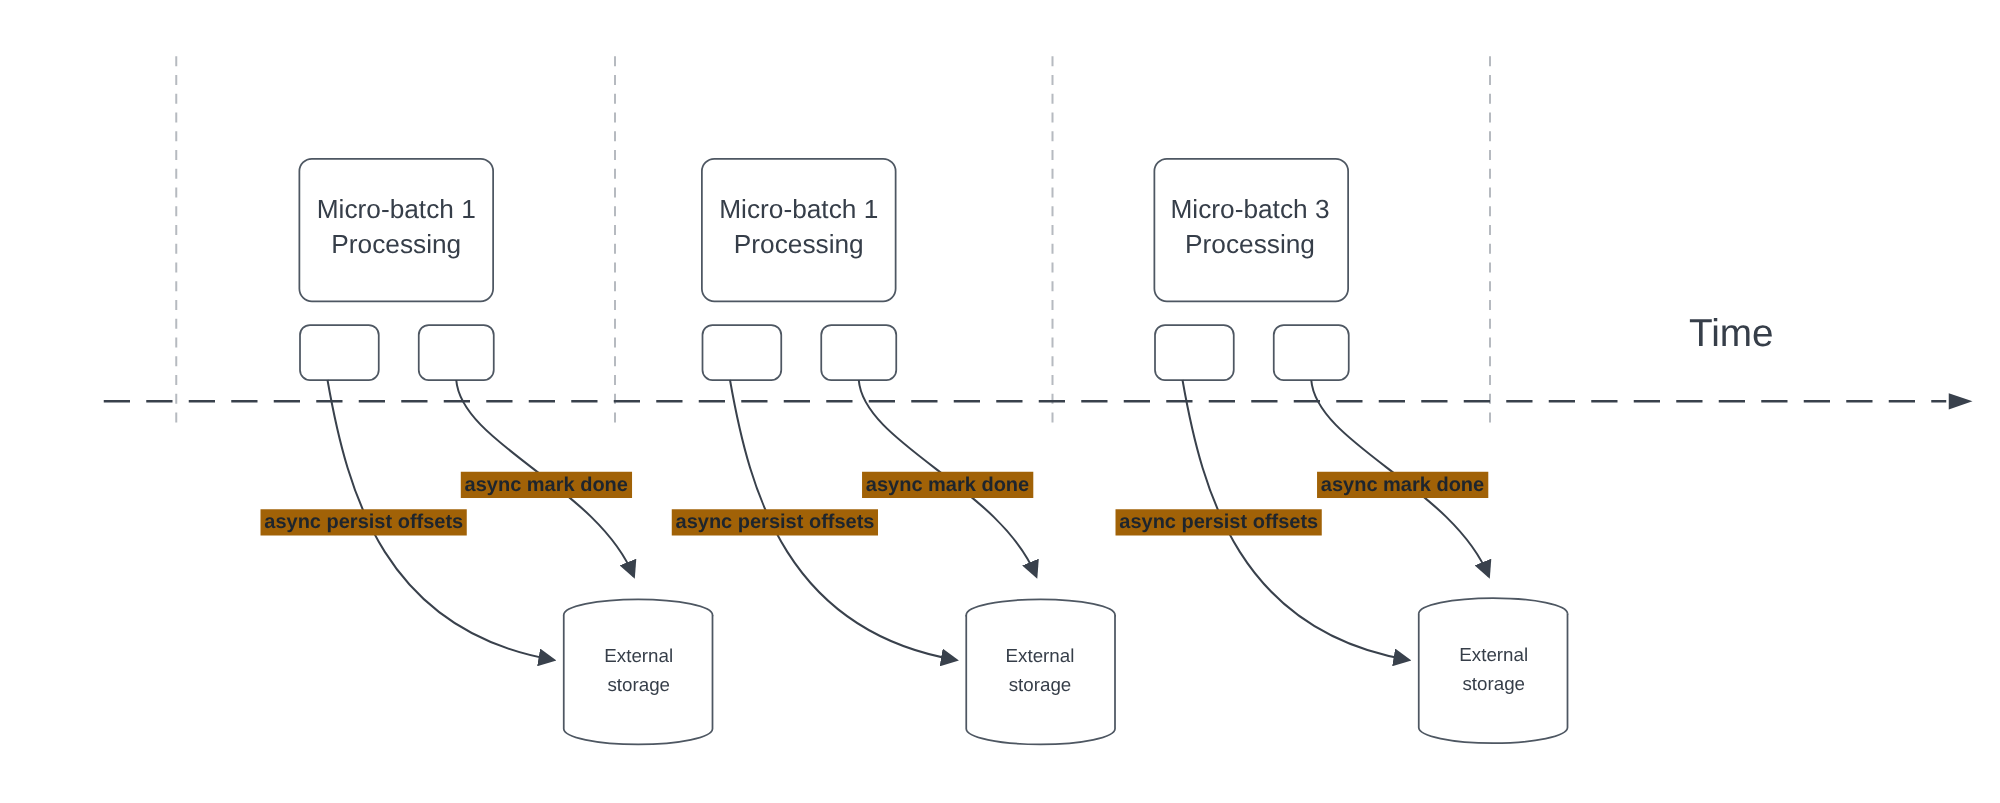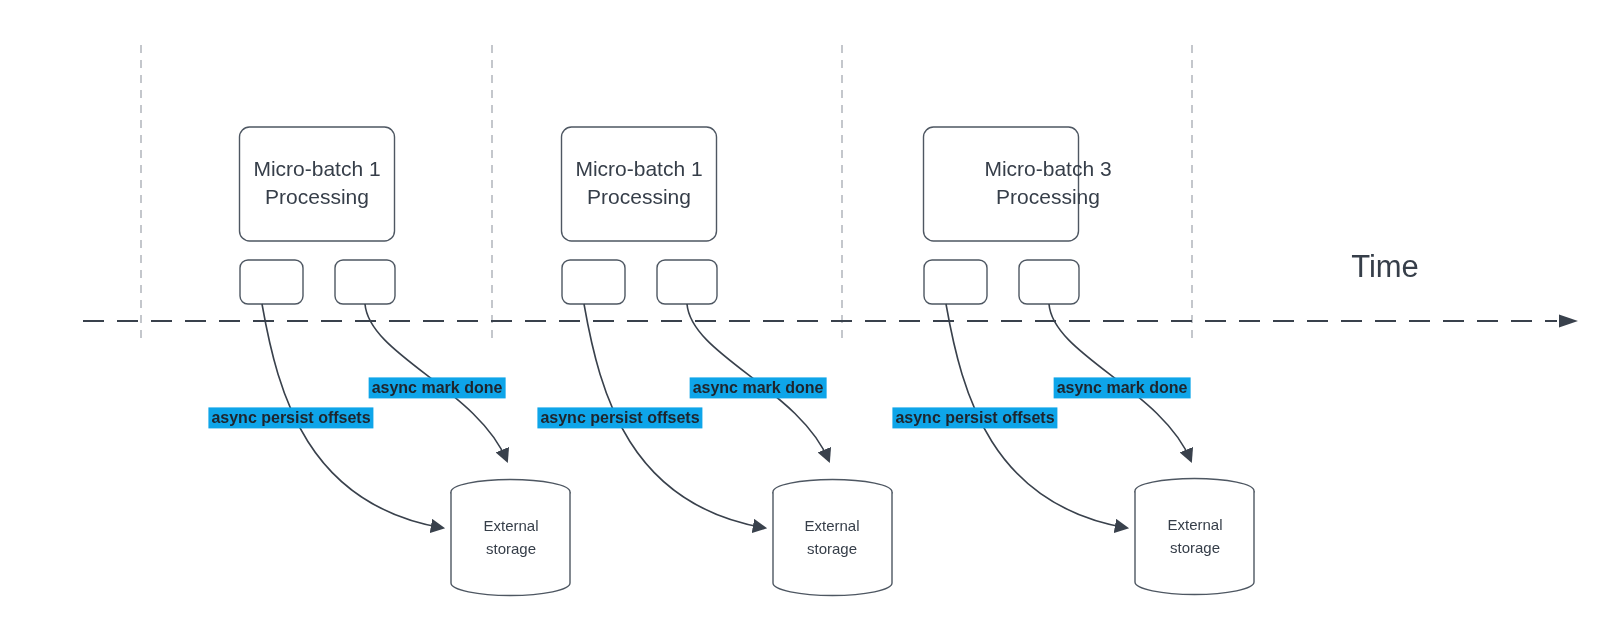--- a/index.html
+++ b/index.html
@@ -25,21 +25,21 @@
   
   .lbl {
     position: absolute;
     transform: translate(-50%, -50%);
     white-space: pre-line;
     text-align: center;
   }
   .lbl.batch   { font-size: 21px; line-height: 1.35; color: var(--node-text, #363e49); }
   .lbl.storage { font-size: 15px; line-height: 1.55; color: var(--node-text, #363e49); }
   .lbl.async   { font-size: 16px; font-weight: bold; line-height: 1.2;
-                 color: var(--bold-label, #1e252d); background: #0ea5e9; padding: 1px 3px; }
+                 color: var(--bold-label, #1e252d); background: #a16207; padding: 1px 3px; }
   .lbl.time    { font-size: 31px; color: var(--node-text, #363e49); }
 </style>
 </head>
 <body>
 
 <div class="canvas">
 
   <svg class="diagram" width="1600" height="642" viewBox="0 0 1600 642">
     <defs>
       <marker id="arrow" viewBox="0 0 10 10" refX="8.5" refY="5" markerWidth="9" markerHeight="9" orient="auto-start-reverse">
@@ -93,21 +93,21 @@
   <div class="lbl storage" style="left:511px;  top:537px;">External
 storage</div>
 
   <div class="lbl batch" style="left:639px;  top:183px;">Micro-batch 1
 Processing</div>
   <div class="lbl async" style="left:620px;  top:418px;">async persist offsets</div>
   <div class="lbl async" style="left:758px;  top:388px;">async mark done</div>
   <div class="lbl storage" style="left:832px;  top:537px;">External
 storage</div>
 
-  <div class="lbl batch" style="left:1000px; top:183px;margin-left:48px;">Micro-batch 3
+  <div class="lbl batch" style="left:1000px; top:183px;">Micro-batch 3
 Processing</div>
   <div class="lbl async" style="left:975px;  top:418px;">async persist offsets</div>
   <div class="lbl async" style="left:1122px; top:388px;">async mark done</div>
   <div class="lbl storage" style="left:1195px; top:536px;">External
 storage</div>
 
   <div class="lbl time" style="left:1385px; top:267px;">Time</div>
 </div>
 
 </body></html>

